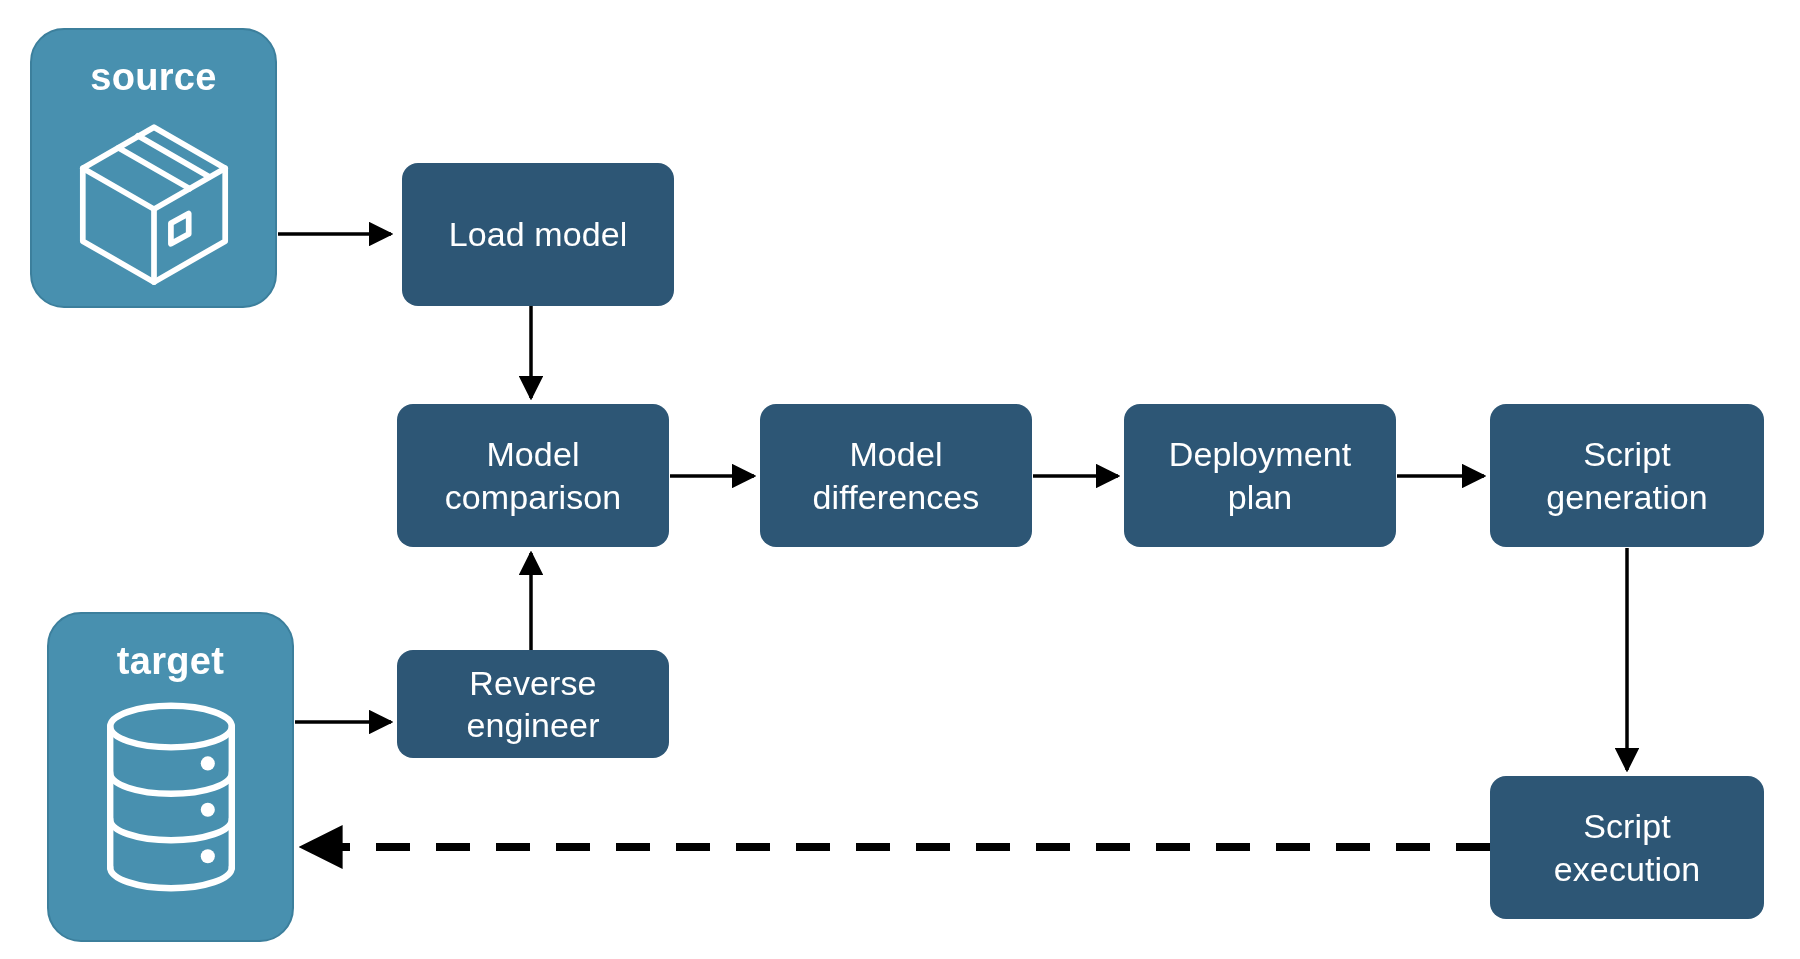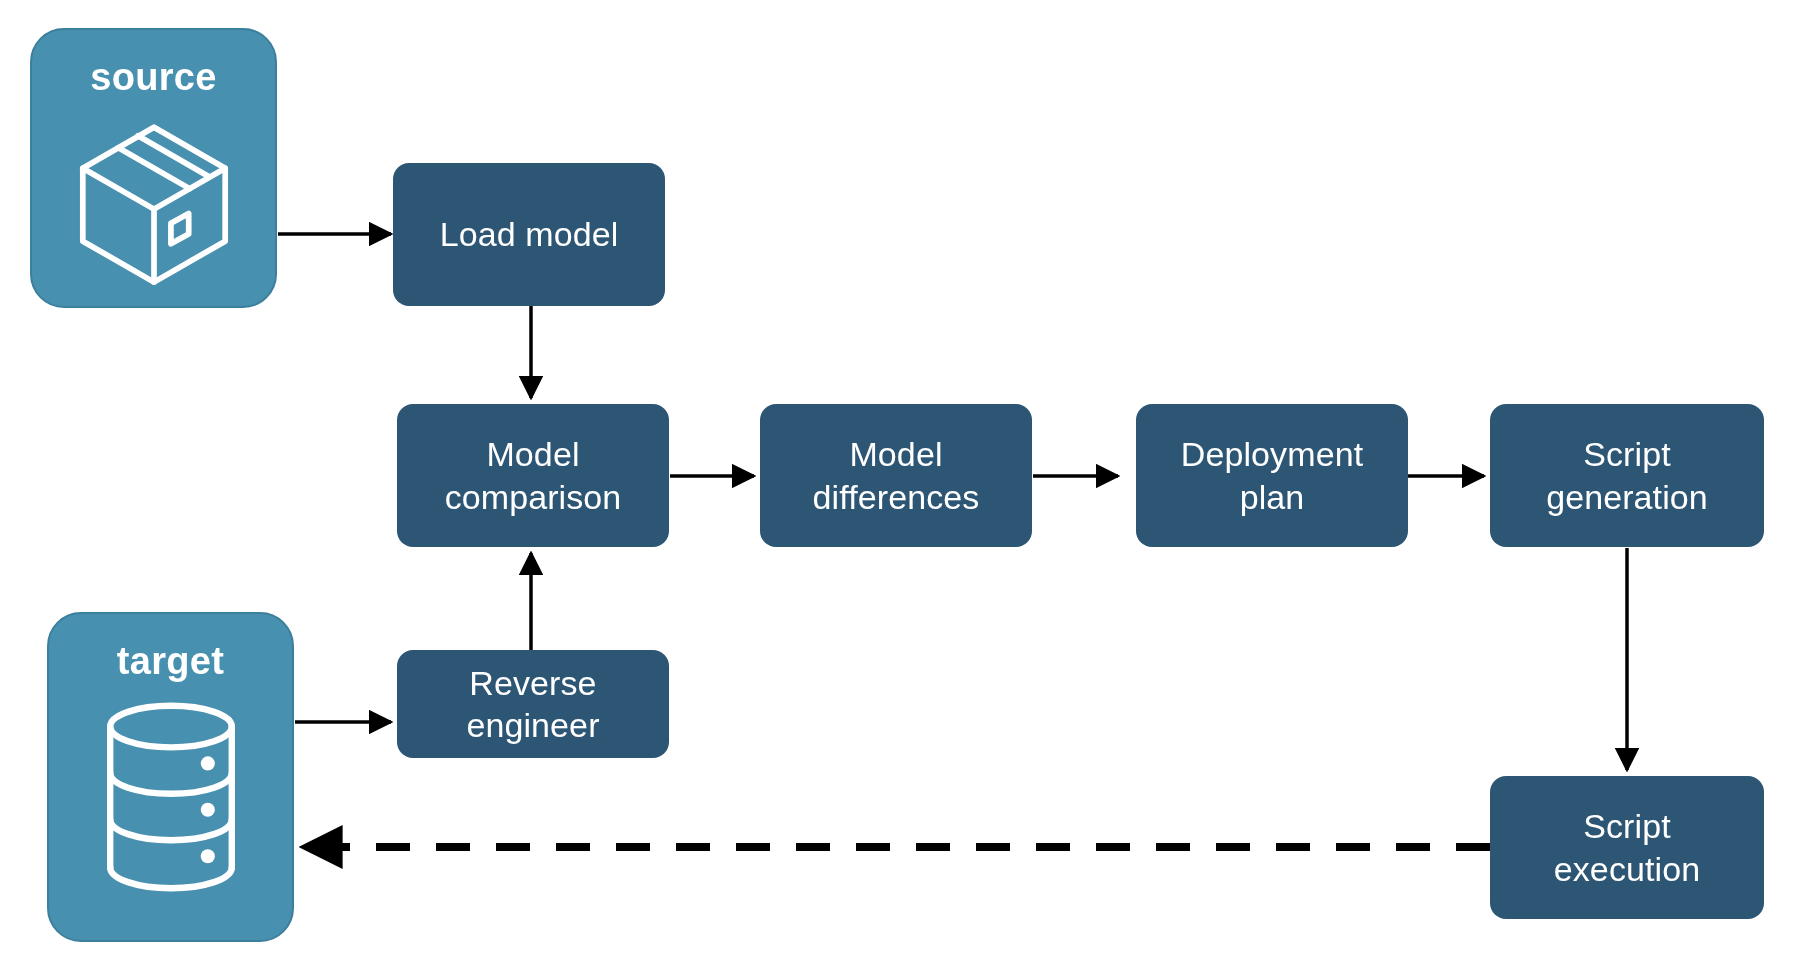--- a/index.html
+++ b/index.html
@@ -124,35 +124,35 @@
         <path d="M12 76 A38 13 0 0 0 88 76"></path>
       </g>
       <g fill="#ffffff">
         <circle cx="73" cy="41" r="4.4"></circle>
         <circle cx="73" cy="70" r="4.4"></circle>
         <circle cx="73" cy="99" r="4.4"></circle>
       </g>
     </svg>
   </div>
 
-  <div class="node process" style="left:393px; top:163px; width:272px; height:143px;">
+  <div class="node process" style="left:402px; top:163px; width:272px; height:143px;">
     <span class="node-label">Load model</span>
   </div>
 
   <div class="node process" style="left:397px; top:404px; width:272px; height:143px;">
     <span class="node-label">Model
 comparison</span>
   </div>
 
   <div class="node process" style="left:760px; top:404px; width:272px; height:143px;">
     <span class="node-label">Model
 differences</span>
   </div>
 
-  <div class="node process" style="left:1124px; top:404px; width:272px; height:143px;margin-left:12px;">
+  <div class="node process" style="left:1124px; top:404px; width:272px; height:143px;">
     <span class="node-label">Deployment
 plan</span>
   </div>
 
   <div class="node process" style="left:1490px; top:404px; width:274px; height:143px;">
     <span class="node-label">Script
 generation</span>
   </div>
 
   <div class="node process" style="left:1490px; top:776px; width:274px; height:143px;">

